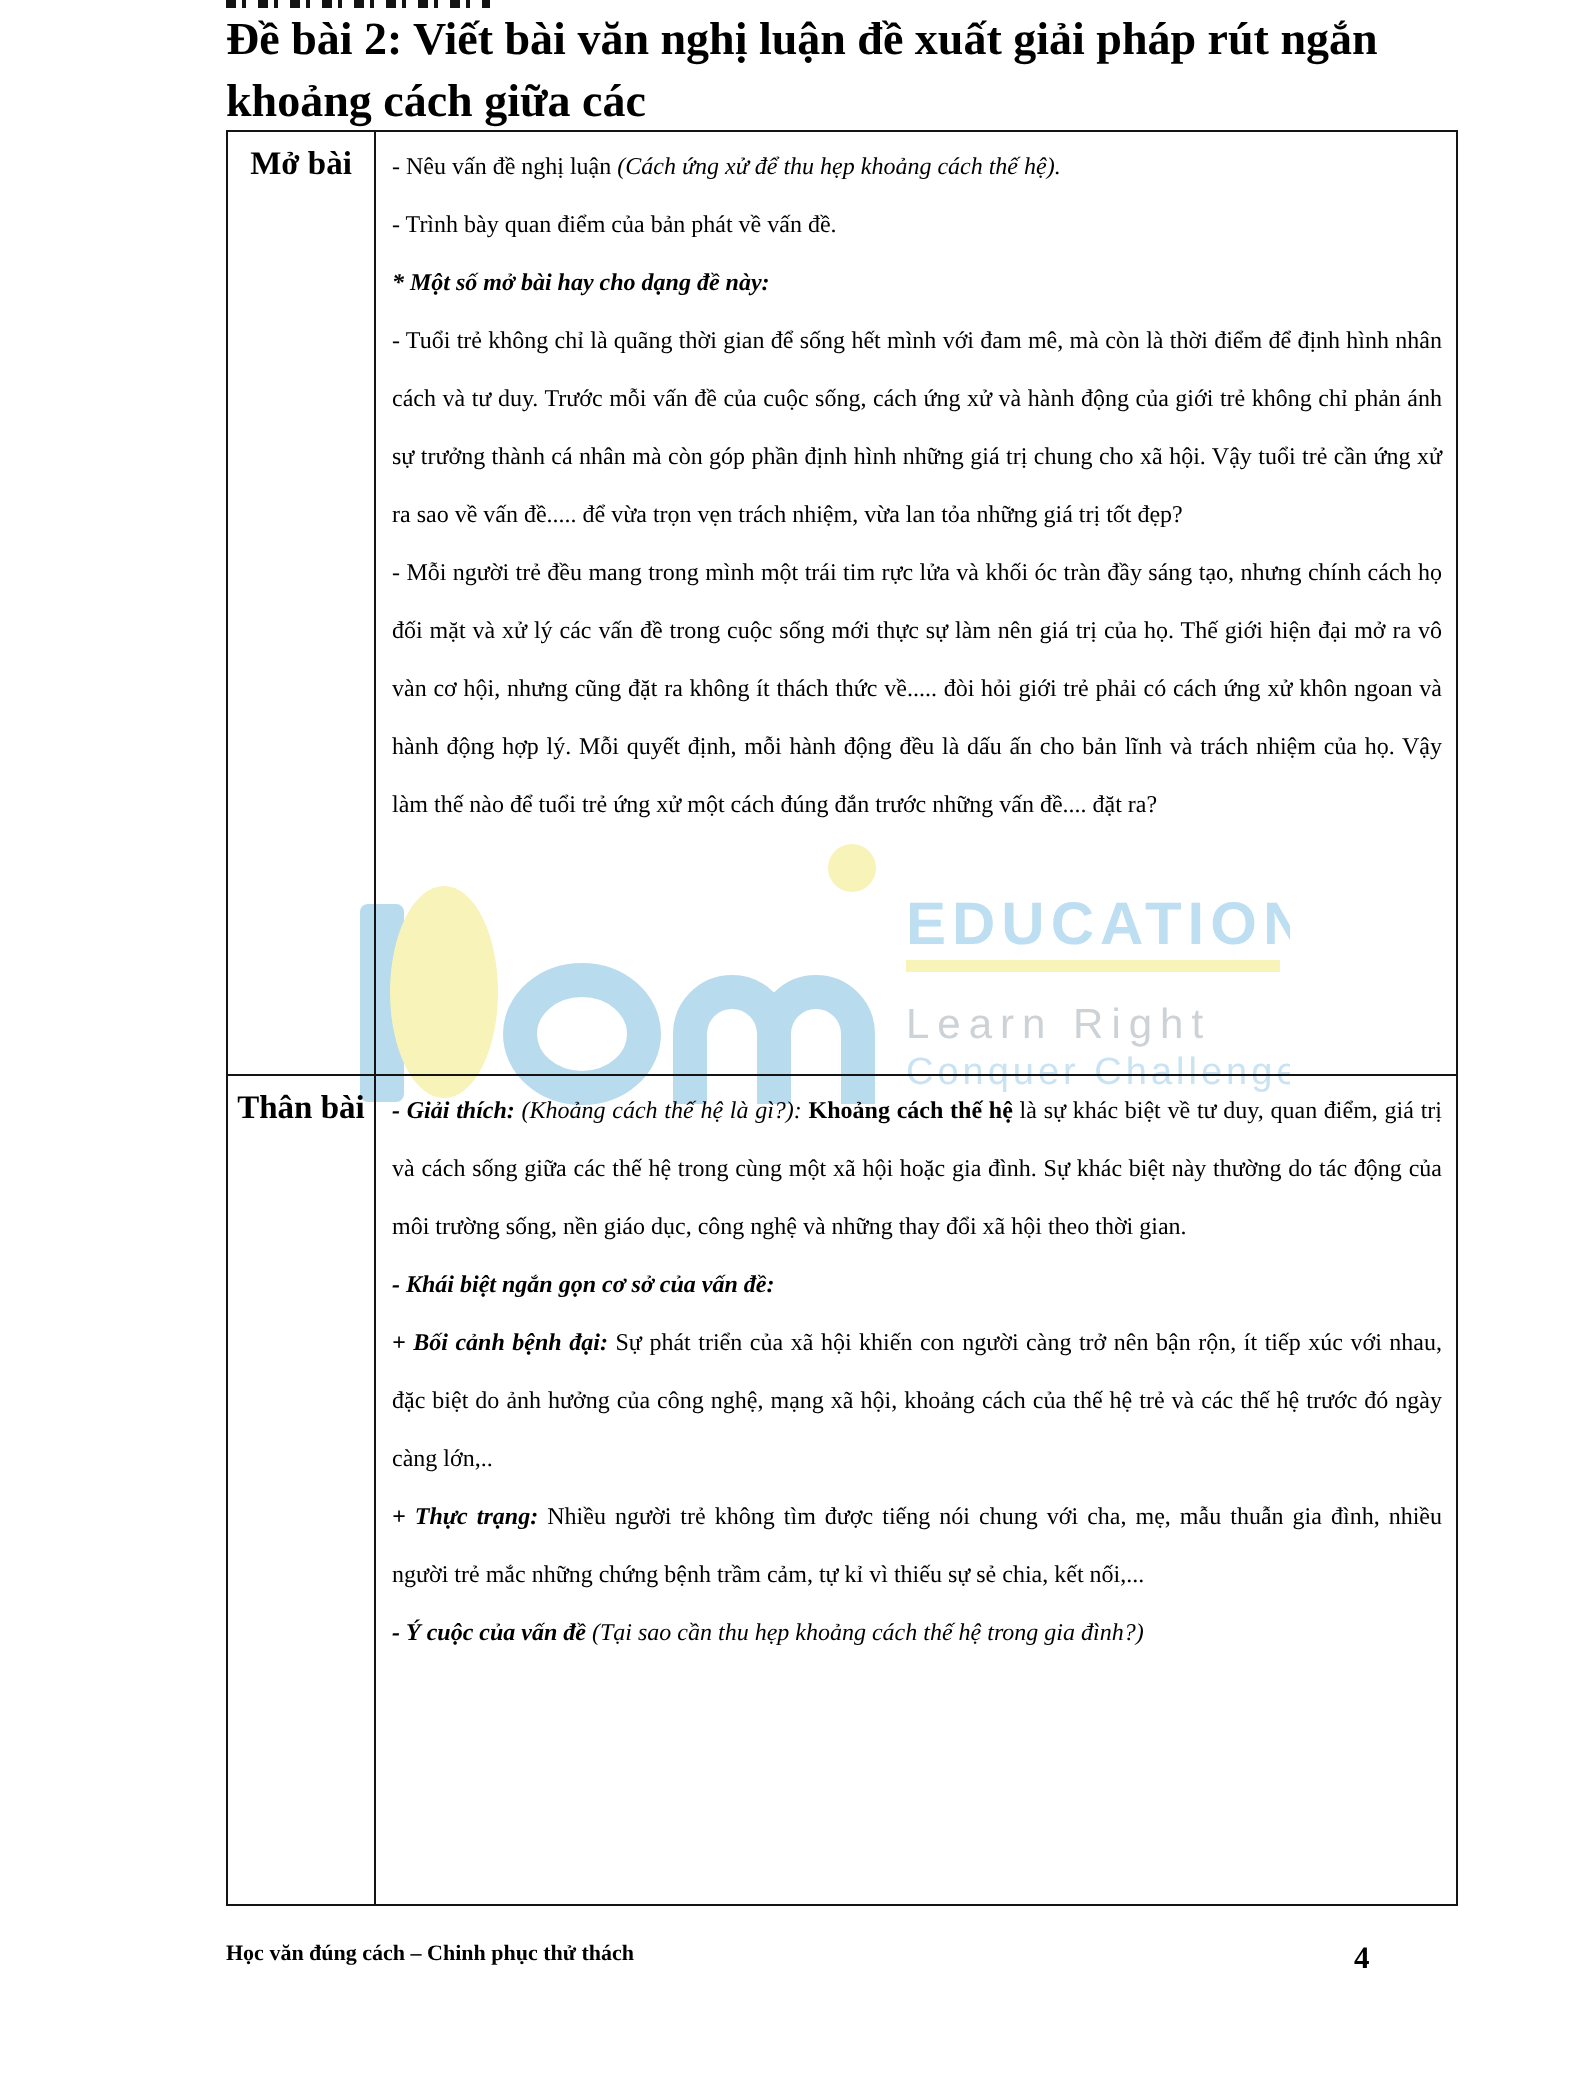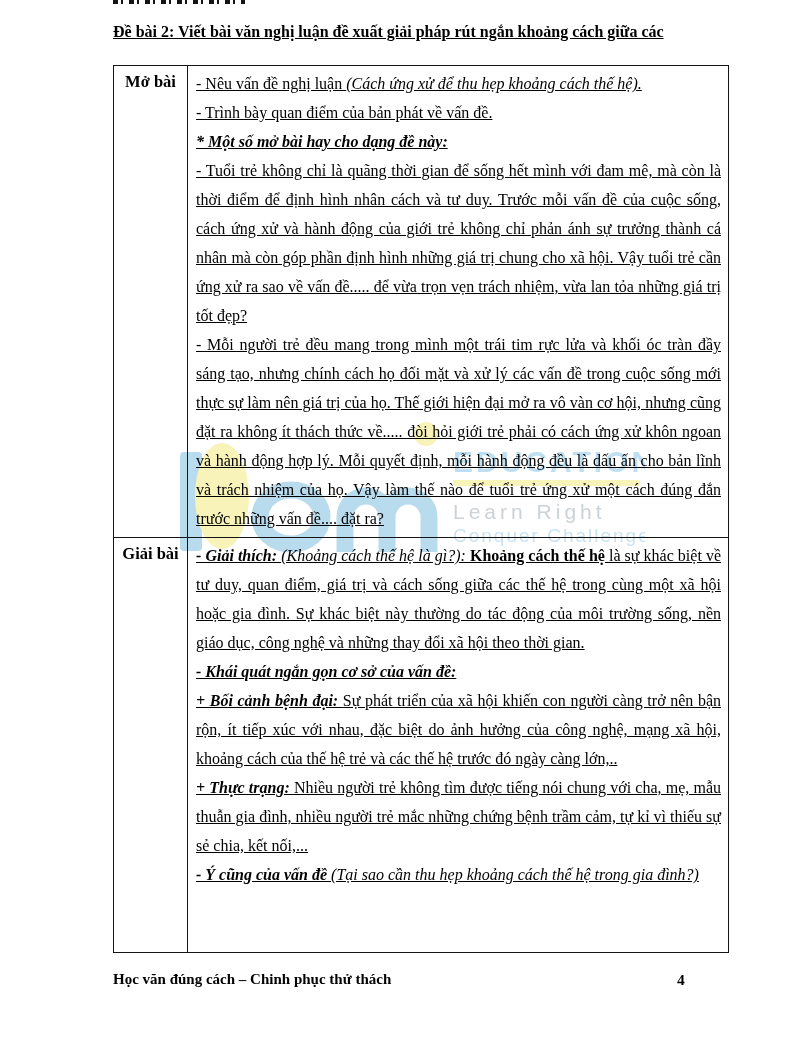--- a/index.html
+++ b/index.html
@@ -9,49 +9,49 @@
   }
   .page{position:absolute;inset:0;}
 
   
   .clip-strip{
     position:absolute;left:113px;top:0;width:132px;height:4px;
     background:repeating-linear-gradient(90deg,#141414 0 5px,transparent 5px 8px,#141414 8px 10px,transparent 10px 16px);
   }
 
   .title{
-    position:absolute;left:113px;top:16px;width:624px;
-    font-weight:bold;font-size:16px;line-height:31px;text-decoration:underline;
+    position:absolute;left:113px;top:4px;width:624px;
+    font-weight:bold;font-size:23px;line-height:31px;
   }
 
   
   .watermark{position:absolute;left:175px;top:413px;width:470px;height:145px;z-index:0;}
 
   table.doc-table{
     position:absolute;left:113px;top:65px;width:616px;z-index:1;
     border-collapse:collapse;table-layout:fixed;background:transparent;
   }
   table.doc-table td{border:1.5px solid #141414;vertical-align:top;}
   td.label-cell{
     width:71px;text-align:center;font-weight:bold;font-size:16.5px;
     padding-top:6px;
   }
   td.content-cell{
-    padding:3px 7px 3px 8px;font-size:16px;line-height:29px;
-    text-align:justify;overflow:hidden;text-decoration:underline;
+    padding:3px 7px 3px 8px;font-size:12px;line-height:29px;
+    text-align:justify;overflow:hidden;
   }
   tr.row-0 td.content-cell{height:465px;}
   tr.row-1 td.content-cell{height:408px;}
   .para{margin:0;}
   .seg-b{font-weight:bold;margin-top:24px;}
   .seg-i{font-style:italic;}
 
   .footer-left{
     position:absolute;left:113px;top:971px;
-    font-weight:bold;font-size:15px;
+    font-weight:bold;font-size:11px;
   }
   .page-number{
     position:absolute;left:677px;top:971px;
     font-weight:bold;font-size:15.5px;
   }
   .wm-text{font-family:"Liberation Sans",sans-serif;}
 </style>
 </head>
 <body>
 
@@ -81,27 +81,27 @@
           <td class="label-cell">Mở bài</td>
           <td class="content-cell">
             <div class="para"><span>- Nêu vấn đề nghị luận </span><span class="seg-i">(Cách ứng xử để thu hẹp khoảng cách thế hệ).</span></div>
             <div class="para"><span>- Trình bày quan điểm của bản phát về vấn đề.</span></div>
             <div class="para"><span class="seg-b seg-i">* Một số mở bài hay cho dạng đề này:</span></div>
             <div class="para"><span>- Tuổi trẻ không chỉ là quãng thời gian để sống hết mình với đam mê, mà còn là thời điểm để định hình nhân cách và tư duy. Trước mỗi vấn đề của cuộc sống, cách ứng xử và hành động của giới trẻ không chỉ phản ánh sự trưởng thành cá nhân mà còn góp phần định hình những giá trị chung cho xã hội. Vậy tuổi trẻ cần ứng xử ra sao về vấn đề..... để vừa trọn vẹn trách nhiệm, vừa lan tỏa những giá trị tốt đẹp?</span></div>
             <div class="para"><span>- Mỗi người trẻ đều mang trong mình một trái tim rực lửa và khối óc tràn đầy sáng tạo, nhưng chính cách họ đối mặt và xử lý các vấn đề trong cuộc sống mới thực sự làm nên giá trị của họ. Thế giới hiện đại mở ra vô vàn cơ hội, nhưng cũng đặt ra không ít thách thức về..... đòi hỏi giới trẻ phải có cách ứng xử khôn ngoan và hành động hợp lý. Mỗi quyết định, mỗi hành động đều là dấu ấn cho bản lĩnh và trách nhiệm của họ. Vậy làm thế nào để tuổi trẻ ứng xử một cách đúng đắn trước những vấn đề.... đặt ra?</span></div>
           </td>
         </tr>
         <tr class="row-1">
-          <td class="label-cell">Giải bài</td>
+          <td class="label-cell">Thân bài</td>
           <td class="content-cell">
             <div class="para"><span class="seg-b seg-i">- Giải thích: </span><span class="seg-i">(Khoảng cách thế hệ là gì?): </span><span class="seg-b">Khoảng cách thế hệ</span><span> là sự khác biệt về tư duy, quan điểm, giá trị và cách sống giữa các thế hệ trong cùng một xã hội hoặc gia đình. Sự khác biệt này thường do tác động của môi trường sống, nền giáo dục, công nghệ và những thay đổi xã hội theo thời gian.</span></div>
-            <div class="para"><span class="seg-b seg-i">- Khái quát ngắn gọn cơ sở của vấn đề:</span></div>
+            <div class="para"><span class="seg-b seg-i">- Khái biệt ngắn gọn cơ sở của vấn đề:</span></div>
             <div class="para"><span class="seg-b seg-i">+ Bối cảnh bệnh đại: </span><span>Sự phát triển của xã hội khiến con người càng trở nên bận rộn, ít tiếp xúc với nhau, đặc biệt do ảnh hưởng của công nghệ, mạng xã hội, khoảng cách của thế hệ trẻ và các thế hệ trước đó ngày càng lớn,..</span></div>
             <div class="para"><span class="seg-b seg-i">+ Thực trạng: </span><span>Nhiều người trẻ không tìm được tiếng nói chung với cha, mẹ, mẫu thuẫn gia đình, nhiều người trẻ mắc những chứng bệnh trầm cảm, tự kỉ vì thiếu sự sẻ chia, kết nối,...</span></div>
-            <div class="para"><span class="seg-b seg-i">- Ý cũng của vấn đề </span><span class="seg-i">(Tại sao cần thu hẹp khoảng cách thế hệ trong gia đình?)</span></div>
+            <div class="para"><span class="seg-b seg-i">- Ý cuộc của vấn đề </span><span class="seg-i">(Tại sao cần thu hẹp khoảng cách thế hệ trong gia đình?)</span></div>
           </td>
         </tr>
       </tbody>
   </table>
 
   <div class="footer-left">Học văn đúng cách – Chinh phục thử thách</div>
   <div class="page-number">4</div>
 
 </div>
 

